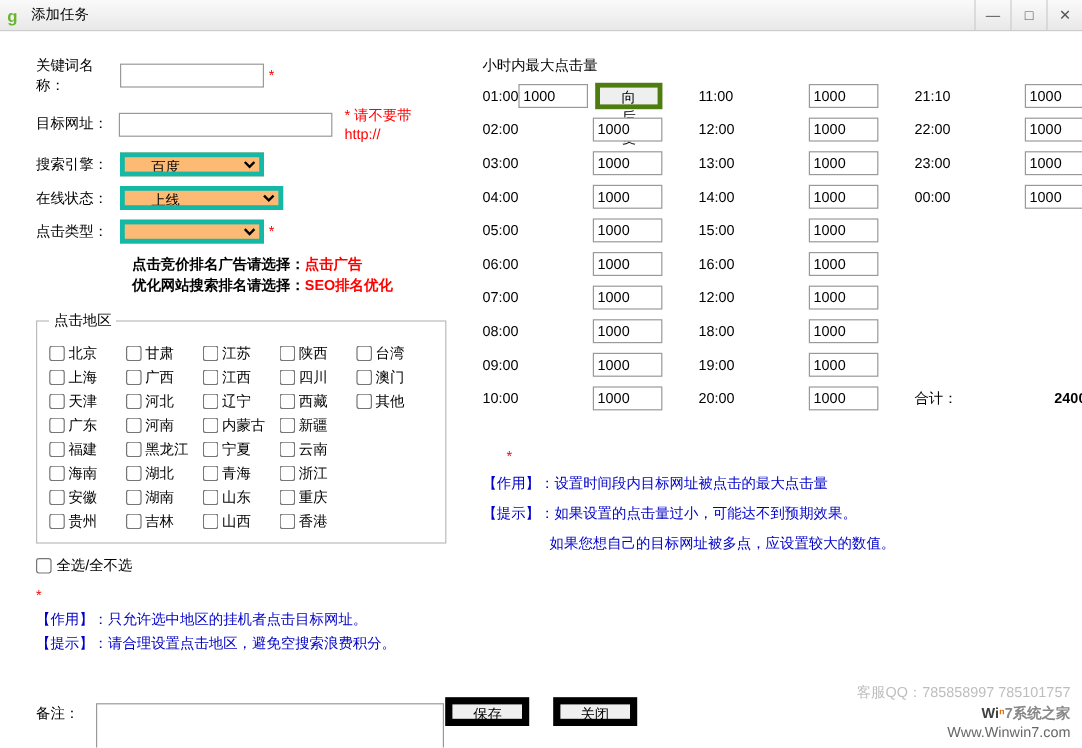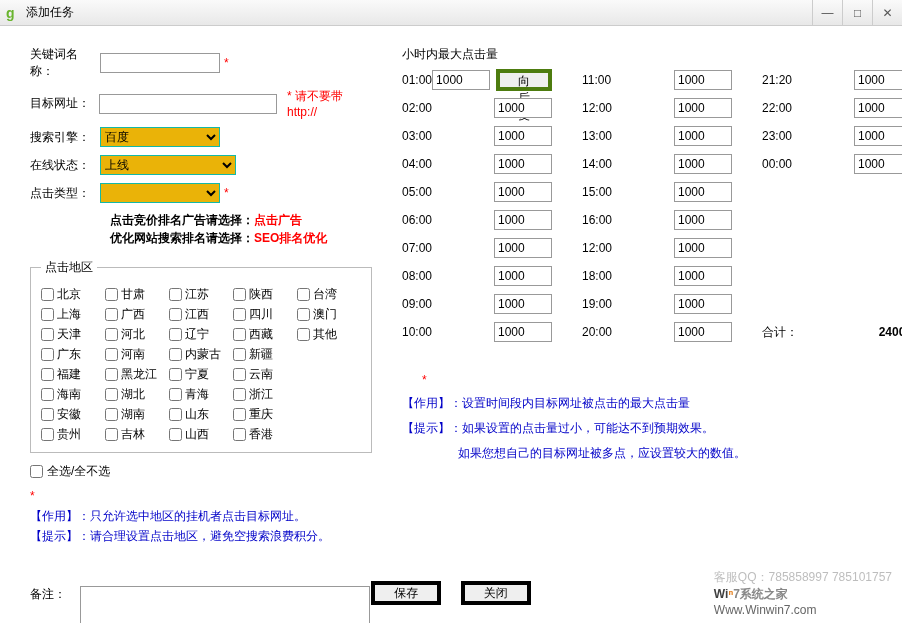--- a/index.html
+++ b/index.html
@@ -7,21 +7,21 @@
 .titlebar { height: 26px; background: linear-gradient(#fafafa,#e8e8e8); border-bottom: 1px solid #ccc; display: flex; align-items: center; padding-left: 6px; }
 .titlebar .logo { width:16px; height:16px; color:#6ab52f; font-weight:bold; font-size:14px; margin-right:4px; display:flex; align-items:center; }
 .titlebar .title { flex:1; }
 .winbtns { display:flex; height:100%; }
 .winbtn { width:30px; border-left:1px solid #ccc; display:flex; align-items:center; justify-content:center; color:#555; cursor:default; }
 .content { position:relative; padding:20px 20px 0 30px; display:flex; }
 .left { width:370px; }
 .row { display:flex; align-items:center; margin-bottom:8px; }
 .row label { width:70px; }
 .row input[type=text] { border:1px solid #999; height:20px; padding:1px 3px; font-size:12px; }
-.row select { border:1px solid #14b8a6; height:20px; font-size:12px; background:#eab308; }
+.row select { border:4px solid #14b8a6; height:20px; font-size:12px; background:#fdba74;padding-left:18px; }
 .star { color:#f00; margin-left:4px; }
 .httpnote { color:#f00; margin-left:10px; }
 .advice { margin-left:80px; margin-top:8px; line-height:18px; }
 .advice .b { font-weight:bold; }
 .advice .red { color:#f00; }
 fieldset { border:1px solid #bbb; padding:8px 10px 8px 10px; margin-top:12px; }
 legend { padding:0 4px; }
 .provgrid { display:grid; grid-template-columns: repeat(5, 64px); grid-auto-rows:20px; }
 .provitem { display:flex; align-items:center; gap:3px; }
 .provitem input { width:13px; height:13px; }
@@ -39,22 +39,22 @@
 .hcell { display:flex; align-items:center; margin-bottom:6px; height:22px;justify-content:space-between; }
 .hcell .t { width:40px; }
 .hcell input { width:58px; border:1px solid #999; height:20px; font-size:12px; padding:1px 3px; }
 .copybtn { margin-left:6px; border:4px solid #4d7c0f; background:#efefef; height:22px; font-size:12px; padding:0 16px; cursor:default; }
 .totalrow { margin-top:0; }
 .totalrow b {}
 .rnotes { margin-top:24px; }
 .rnotes .star2 { color:#f00; margin-left:20px; }
 .rnotes .ln { color:#0000c8; margin-top:8px; }
 .btnbar { position:absolute; bottom:18px; left:0; right:0; text-align:center; }
-.btnbar button { border:4px solid #000000; background:#efefef; height:24px; width:70px; font-size:12px; margin:0 8px; cursor:default; }
-.watermark { position:absolute; right:10px; bottom:6px; font-size:12px; color:#888;margin-top:44px; }
+.btnbar button { border:6px solid #000000; background:#efefef; height:24px; width:70px; font-size:12px; margin:0 8px; cursor:default; }
+.watermark { position:absolute; right:10px; bottom:6px; text-align:right; font-size:12px; color:#888;margin-top:44px; }
 .watermark .s1 { color:#404040; }
 .watermark .s2 { color:#e07000; }
 </style>
 </head>
 <body>
 
 <div class="titlebar">
   <span class="logo">g</span>
   <span class="title">添加任务</span>
   <div class="winbtns">
@@ -344,21 +344,21 @@
             <span class="t">19:00</span>
             <input type="text" value="1000" style="">
           </div>
           <div class="hcell">
             <span class="t">20:00</span>
             <input type="text" value="1000" style="">
           </div>
         </div>
       <div class="hourcol" id="hcol3">
           <div class="hcell">
-            <span class="t">21:20</span>
+            <span class="t">21:10</span>
             <input type="text" value="1000" style="">
           </div>
           <div class="hcell">
             <span class="t">22:00</span>
             <input type="text" value="1000" style="">
           </div>
           <div class="hcell">
             <span class="t">23:00</span>
             <input type="text" value="1000" style="">
           </div>

